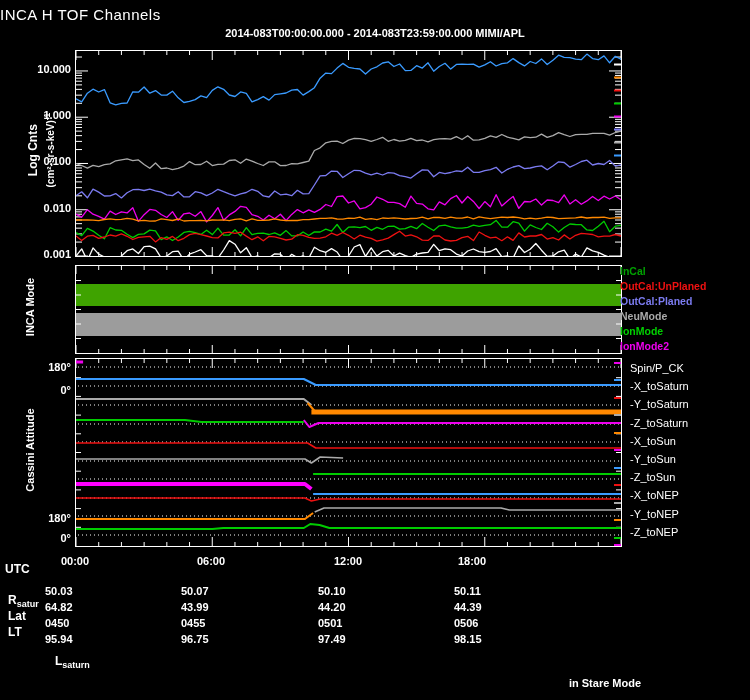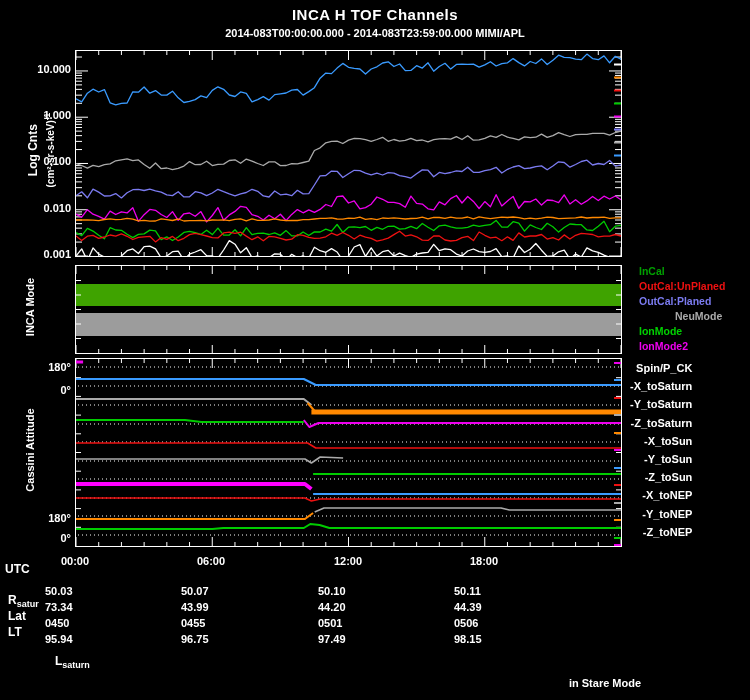--- a/index.html
+++ b/index.html
@@ -1,38 +1,38 @@
 <!DOCTYPE html>
 <html><head>
 <meta charset="utf-8">
 <style>
   html,body{margin:0;padding:0;background:#000;}
   #screen{position:relative;width:750px;height:700px;background:#000;overflow:hidden;
           font-family:"Liberation Sans","DejaVu Sans",sans-serif;color:#fff;}
-  .title{position:absolute;top:6px;left:0;width:100%;text-align:center;font-size:15px;font-weight:bold;letter-spacing:.5px;}
+  .title{position:absolute;top:6px;left:0;width:100%;text-align:left;font-size:15px;font-weight:normal;letter-spacing:.5px;}
   .subtitle{position:absolute;top:27px;left:0;width:100%;text-align:center;font-size:11px;font-weight:bold;}
   .panel{position:absolute;border:1px solid #fff;}
   #flux-panel{left:75px;top:50px;width:545px;height:205px;}
   #mode-panel{left:75px;top:265px;width:545px;height:87px;}
   #att-panel{left:75px;top:358px;width:545px;height:187px;}
   #flux-panel svg,#att-panel svg{display:block;}
   #mode-svg{position:absolute;left:0;top:0;display:block;}
   .mode-bar{position:absolute;left:0;width:545px;}
   .vlabel{position:absolute;transform:rotate(-90deg);text-align:center;font-weight:bold;white-space:nowrap;}
   #flux-ylabel{left:-62px;top:134px;width:208px;font-size:12px;line-height:14px;}
   #flux-ylabel .units{font-size:10px;font-weight:bold;}
   #mode-vlabel{left:-30px;top:301px;width:120px;font-size:11px;}
   #att-vlabel{left:-50px;top:444px;width:160px;font-size:11px;}
   .ytl{position:absolute;left:0;width:71px;text-align:right;font-size:11px;font-weight:bold;}
   #flux-legend{position:absolute;left:628px;top:51px;}
   .fl-item{height:13px;line-height:13px;font-size:11px;font-weight:bold;white-space:nowrap;}
-  #mode-legend{position:absolute;left:639px;top:264px;}
+  #mode-legend{position:absolute;left:620px;top:264px;}
   .ml-item{height:15px;line-height:15px;font-size:10.5px;font-weight:bold;white-space:nowrap;}
   #att-legend{position:absolute;left:630px;top:359px;}
-  .al-item{height:18.2px;line-height:18.2px;font-size:11px;font-weight:bold;color:#fff;white-space:nowrap;text-align:right;}
+  .al-item{height:18.2px;line-height:18.2px;font-size:11px;font-weight:normal;color:#fff;white-space:nowrap;}
   .time-label{position:absolute;top:555px;width:60px;text-align:center;font-size:11px;font-weight:bold;}
   #utc-label{position:absolute;left:5px;top:562px;font-size:12px;font-weight:bold;}
   .cell{position:absolute;width:60px;font-size:11px;font-weight:bold;}
   .rowlabel{position:absolute;left:8px;font-size:12px;font-weight:bold;}
   .rowlabel sub{font-size:9px;}
   .footer{position:absolute;top:677px;font-size:11px;font-weight:bold;}
   #footer-left{left:286px;width:200px;text-align:center;}
   #footer-right{left:545px;width:120px;text-align:center;}
 </style>
 </head>
@@ -274,21 +274,21 @@
         <line x1="0" y1="58" x2="5" y2="58" stroke="#fff"></line>
         <line x1="540" y1="58" x2="545" y2="58" stroke="#fff"></line>
         <line x1="0" y1="72.5" x2="5" y2="72.5" stroke="#fff"></line>
         <line x1="540" y1="72.5" x2="545" y2="72.5" stroke="#fff"></line>
       </svg>
   </div>
   <div id="mode-legend">
       <div class="ml-item" style="color: rgb(0, 160, 0);">InCal</div>
       <div class="ml-item" style="color: rgb(238, 17, 17);">OutCal:UnPlaned</div>
       <div class="ml-item" style="color: rgb(123, 123, 240);">OutCal:Planed</div>
-      <div class="ml-item" style="color: rgb(170, 170, 170); margin-left: 36px;">NeuMode</div>
+      <div class="ml-item" style="color: rgb(170, 170, 170);">NeuMode</div>
       <div class="ml-item" style="color: rgb(0, 208, 0);">IonMode</div>
       <div class="ml-item" style="color: rgb(238, 0, 238);">IonMode2</div>
     </div>
 
   <div class="vlabel" id="att-vlabel">Cassini Attitude</div>
   <div id="att-yticklabels">
       <div class="ytl" style="top: 361px;">180°</div>
       <div class="ytl" style="top: 384px;">0°</div>
       <div class="ytl" style="top: 512px;">180°</div>
       <div class="ytl" style="top: 532px;">0°</div>
@@ -413,31 +413,31 @@
       <div class="al-item">-Z_toSun</div>
       <div class="al-item">-X_toNEP</div>
       <div class="al-item">-Y_toNEP</div>
       <div class="al-item">-Z_toNEP</div>
     </div>
 
   <div id="time-labels">
       <div class="time-label" style="left: 45px;">00:00</div>
       <div class="time-label" style="left: 181px;">06:00</div>
       <div class="time-label" style="left: 318px;">12:00</div>
-      <div class="time-label" style="left: 454px;">18:00</div>
+      <div class="time-label" style="left: 442px;">18:00</div>
     </div>
   <div id="utc-label">UTC</div>
   <div id="table">
       <div class="rowlabel" style="top: 593px;"><span>R</span><sub>satur</sub></div>
       <div class="cell" style="left: 45px; top: 585px;">50.03</div>
       <div class="cell" style="left: 181px; top: 585px;">50.07</div>
       <div class="cell" style="left: 318px; top: 585px;">50.10</div>
       <div class="cell" style="left: 454px; top: 585px;">50.11</div>
       <div class="rowlabel" style="top: 609px;"><span>Lat</span></div>
-      <div class="cell" style="left: 45px; top: 601px;">73.34</div>
+      <div class="cell" style="left: 45px; top: 601px;">64.82</div>
       <div class="cell" style="left: 181px; top: 601px;">43.99</div>
       <div class="cell" style="left: 318px; top: 601px;">44.20</div>
       <div class="cell" style="left: 454px; top: 601px;">44.39</div>
       <div class="rowlabel" style="top: 625px;"><span>LT</span></div>
       <div class="cell" style="left: 45px; top: 617px;">0450</div>
       <div class="cell" style="left: 181px; top: 617px;">0455</div>
       <div class="cell" style="left: 318px; top: 617px;">0501</div>
       <div class="cell" style="left: 454px; top: 617px;">0506</div>
       <div class="rowlabel" style="top: 654px; padding-left: 47px;"><span>L</span><sub>saturn</sub></div>
       <div class="cell" style="left: 45px; top: 633px;">95.94</div>

